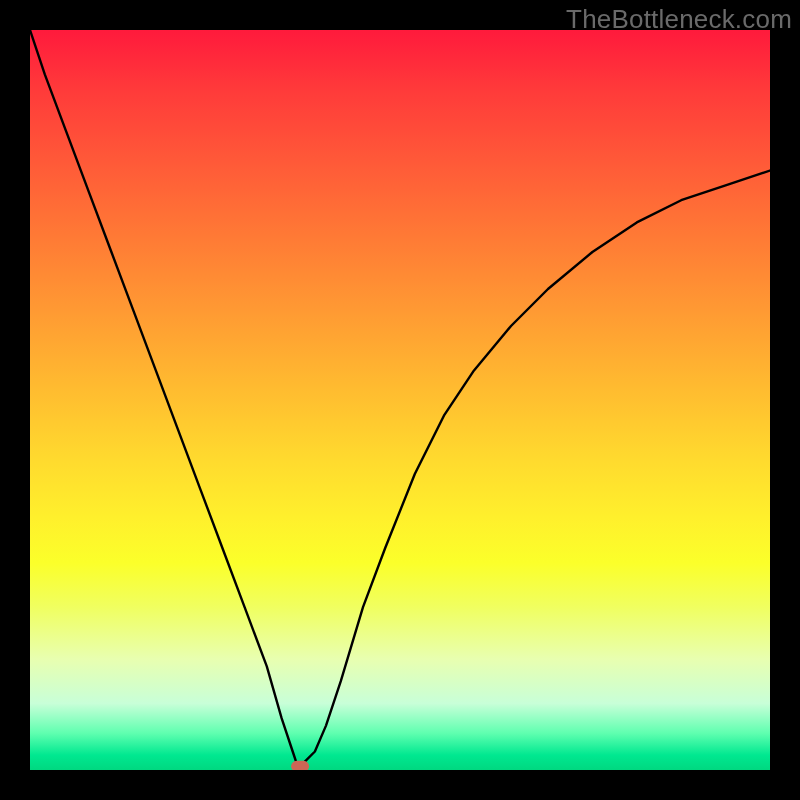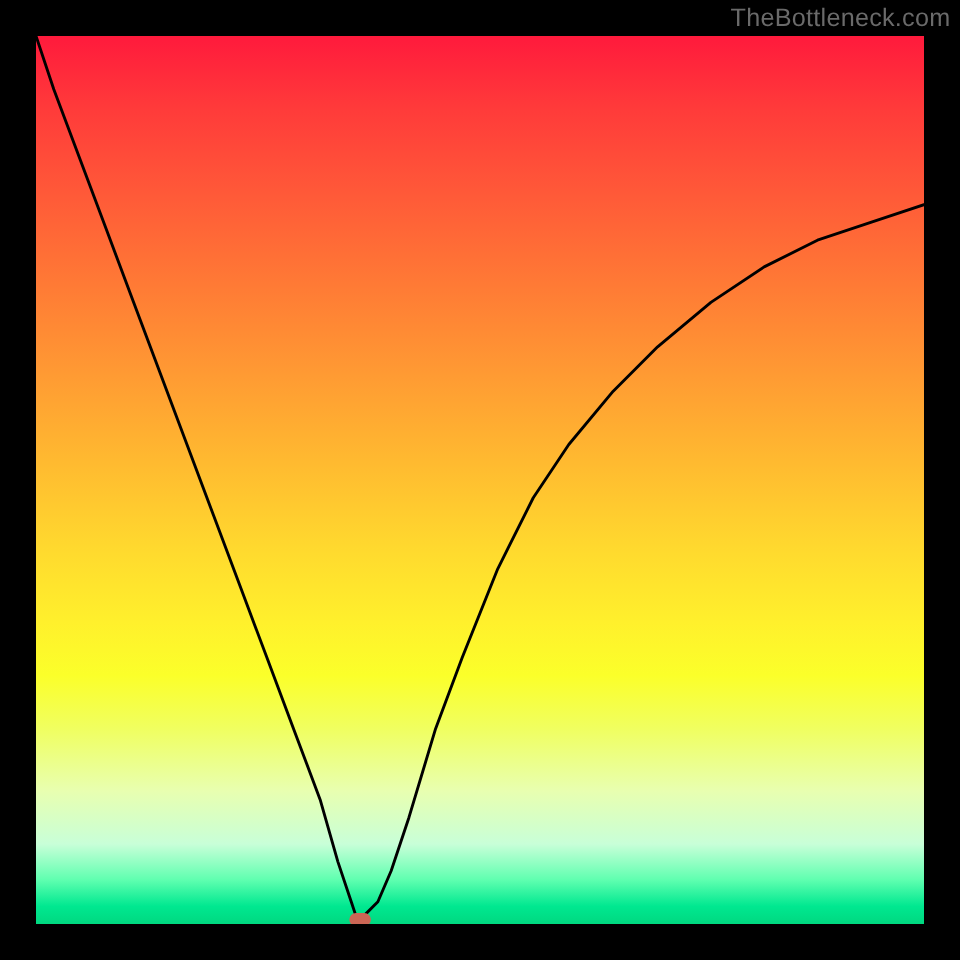--- a/index.html
+++ b/index.html
@@ -45,21 +45,21 @@
     left: 0;
     top: 0;
     width: 740px;
     height: 740px;
   }
   .watermark {
     position: absolute;
     top: 4px;
     right: 8px;
     color: #6a6a6a;
-    font-size: 21px;
+    font-size: 26px;
     font-weight: 400;
     letter-spacing: 0.2px;
   }
 </style>
 </head>
 <body>
 
 <div class="frame">
   <div class="watermark">TheBottleneck.com</div>
   <div class="plot-area">

